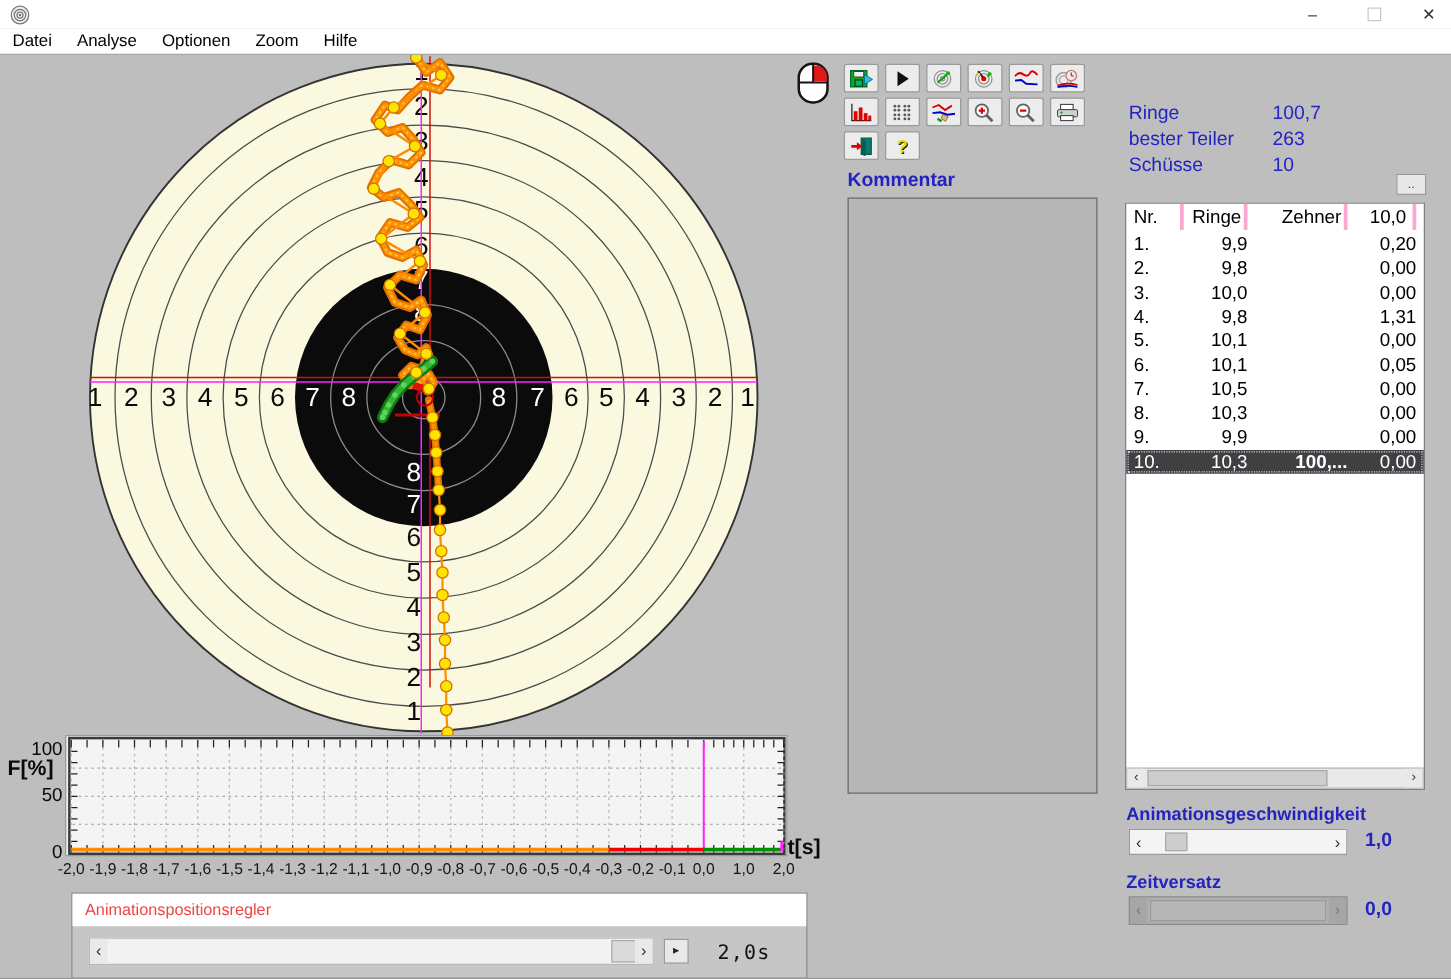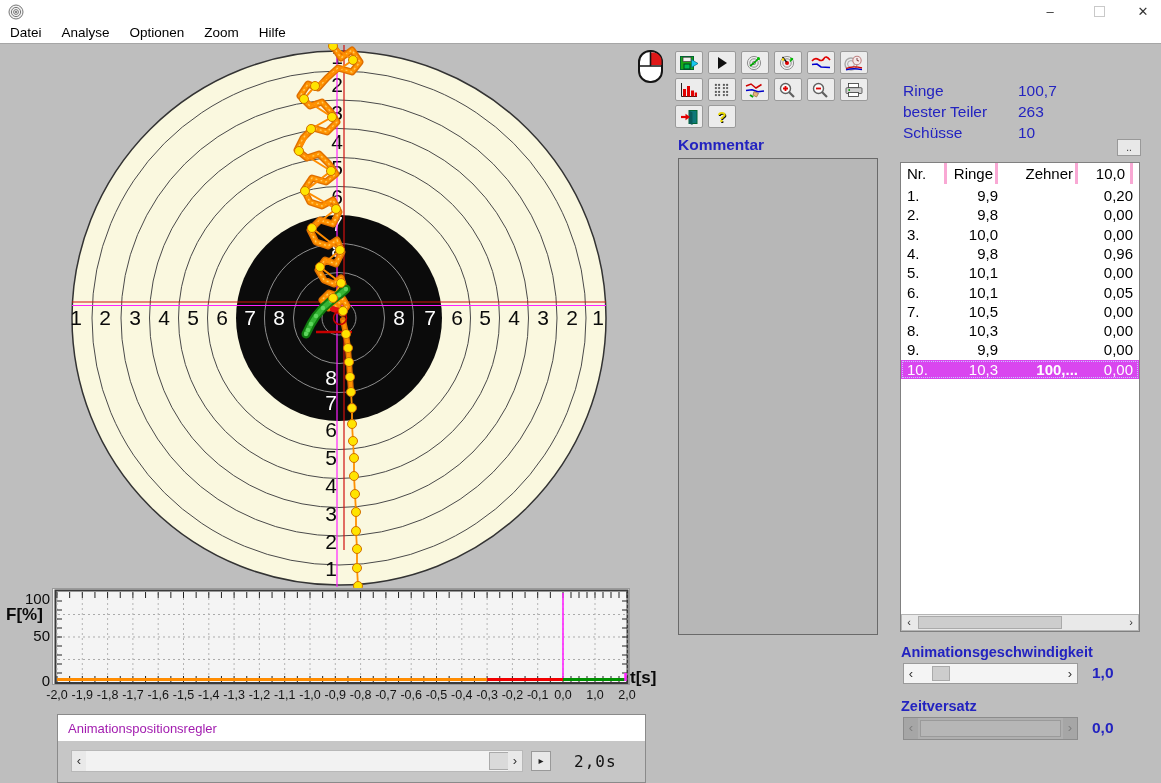--- a/index.html
+++ b/index.html
@@ -23,37 +23,37 @@
   .srow-value{left:1018px;width:62px;text-align:left;font-size:15.5px;}
   #more-btn{left:1117px;top:139px;width:24px;height:17px;background:#E8E8E8;border:1px solid #999;
             font-size:10px;line-height:15px;text-align:center;color:#333;box-sizing:border-box;}
   #comment-label{left:678px;top:136px;font-size:15.5px;font-weight:600;}
   #comment-box{left:678px;top:158px;width:200px;height:477px;background:#B7B7B7;border:1px solid #6A6A6A;box-sizing:border-box;}
   
   #listbox{left:900px;top:162px;width:240px;height:470px;background:#FFF;border:1px solid #808080;box-sizing:border-box;}
   .trow{position:absolute;left:0;width:238px;height:19px;line-height:19px;font-size:15px;white-space:nowrap;}
   .tcell{position:absolute;top:0;height:19px;overflow:hidden;}
   .thead .tcell{border-right:3px solid #f9a8d4;height:21px;line-height:21px;box-sizing:border-box;}
-  .sel{background:#d946ef;color:#FFF;outline:1px dotted #C8C8FF;outline-offset:-2px;}
+  .sel{background:#404040;color:#FFF;outline:1px dotted #C8C8FF;outline-offset:-2px;}
   
   .sbar{background:#E9E9E9;border:1px solid #B5B5B5;box-sizing:border-box;}
   .sarrow{position:absolute;top:0;width:14px;height:100%;text-align:center;color:#303030;
           font-size:11px;line-height:15px;background:#E9E9E9;}
   .sthumb{position:absolute;top:1px;height:13px;background:#CDCDCD;border:1px solid #AAA;box-sizing:border-box;}
   
   .slider{background:#F4F4F4;border:1px solid #9A9A9A;box-sizing:border-box;}
   .slider .sarrow{background:transparent;font-size:13px;line-height:19px;}
   .ctl-label{font-size:14.5px;font-weight:bold;}
   .ctl-value{font-size:15.5px;font-weight:bold;}
   #zeit-slider{background:#AFAFAF;border:1px solid #8C8C8C;}
   #zeit-slider .sarrow{color:#7E7E7E;background:#A6A6A6;}
   
   #poswin{left:57px;top:714px;width:589px;height:69px;background:#C6C6C6;border:1px solid #8A8A8A;box-sizing:border-box;}
   #poswin-title{left:0;top:0;width:100%;height:26px;background:#FFF;line-height:26px;}
-  #poswin-title span{margin-left:10px;font-size:13px;color:#a21caf;}
+  #poswin-title span{margin-left:10px;font-size:13px;color:#ef4444;}
   #pos-track{left:13px;top:35px;width:452px;height:22px;background:#F2F2F2;border:1px solid #B8B8B8;box-sizing:border-box;}
   #pos-track .sarrow{font-size:13px;line-height:20px;}
   #pos-step{left:473px;top:36px;width:20px;height:20px;background:#E8E8E8;border:1px solid #999;
             text-align:center;line-height:18px;font-size:10px;color:#222;box-sizing:border-box;}
   #pos-value{left:516px;top:37px;font-family:"DejaVu Sans Mono",monospace;font-size:16px;letter-spacing:1px;color:#111;}
   svg text{font-family:"Liberation Sans",sans-serif;}
 </style>
 </head>
 <body>
 
@@ -522,21 +522,21 @@
       <div class="trow" style="top: 61.6px;">
         <div class="tcell" style="left: 0px; width: 46px; text-align: left; padding-left: 6px; padding-right: 0px; font-weight: normal;">3.</div>
         <div class="tcell" style="left: 46px; width: 51px; text-align: right; padding-left: 0px; padding-right: 2px; font-weight: normal;">10,0</div>
         <div class="tcell" style="left: 97px; width: 80px; text-align: right; padding-left: 0px; padding-right: 2px; font-weight: normal;"></div>
         <div class="tcell" style="left: 177px; width: 55px; text-align: right; padding-left: 0px; padding-right: 5px; font-weight: normal;">0,00</div>
       </div>
       <div class="trow" style="top: 80.9px;">
         <div class="tcell" style="left: 0px; width: 46px; text-align: left; padding-left: 6px; padding-right: 0px; font-weight: normal;">4.</div>
         <div class="tcell" style="left: 46px; width: 51px; text-align: right; padding-left: 0px; padding-right: 2px; font-weight: normal;">9,8</div>
         <div class="tcell" style="left: 97px; width: 80px; text-align: right; padding-left: 0px; padding-right: 2px; font-weight: normal;"></div>
-        <div class="tcell" style="left: 177px; width: 55px; text-align: right; padding-left: 0px; padding-right: 5px; font-weight: normal;">0,96</div>
+        <div class="tcell" style="left: 177px; width: 55px; text-align: right; padding-left: 0px; padding-right: 5px; font-weight: normal;">1,31</div>
       </div>
       <div class="trow" style="top: 100.2px;">
         <div class="tcell" style="left: 0px; width: 46px; text-align: left; padding-left: 6px; padding-right: 0px; font-weight: normal;">5.</div>
         <div class="tcell" style="left: 46px; width: 51px; text-align: right; padding-left: 0px; padding-right: 2px; font-weight: normal;">10,1</div>
         <div class="tcell" style="left: 97px; width: 80px; text-align: right; padding-left: 0px; padding-right: 2px; font-weight: normal;"></div>
         <div class="tcell" style="left: 177px; width: 55px; text-align: right; padding-left: 0px; padding-right: 5px; font-weight: normal;">0,00</div>
       </div>
       <div class="trow" style="top: 119.5px;">
         <div class="tcell" style="left: 0px; width: 46px; text-align: left; padding-left: 6px; padding-right: 0px; font-weight: normal;">6.</div>
         <div class="tcell" style="left: 46px; width: 51px; text-align: right; padding-left: 0px; padding-right: 2px; font-weight: normal;">10,1</div>

